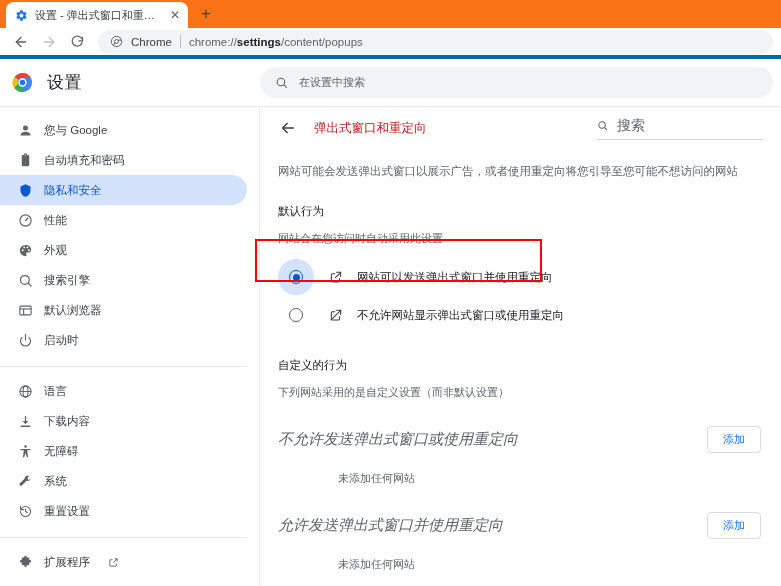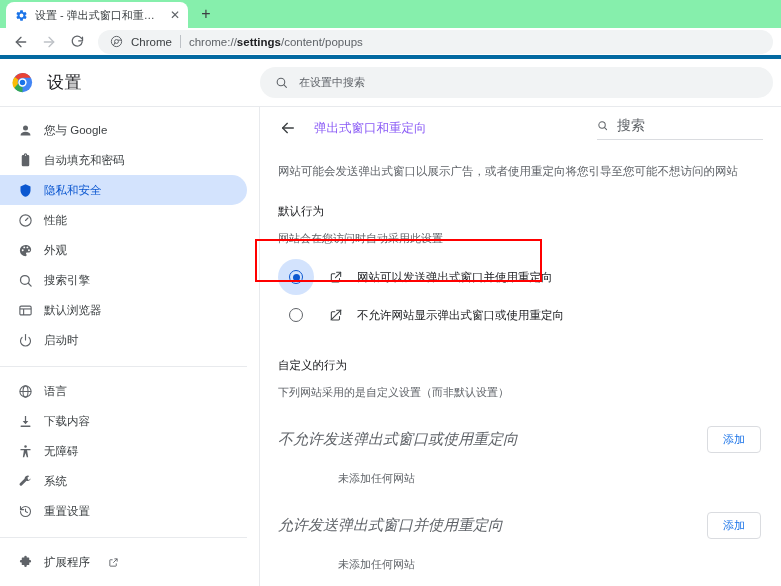--- a/index.html
+++ b/index.html
@@ -7,21 +7,21 @@
     width: 781px; height: 586px;
     font-family: "Liberation Sans", "DejaVu Sans", sans-serif;
     background: #ffffff;
     overflow: hidden;
     color: #202124;
   }
 
   
   #browser-tabstrip {
     height: 28px;
-    background: #86efac;
+    background: #f97316;
     display: flex;
     align-items: flex-end;
     padding-left: 6px;
     position: relative;
   }
   #tab {
     height: 26px;
     width: 182px;
     background: #ffffff;
     border-radius: 8px 8px 0 0;
@@ -221,21 +221,21 @@
     gap: 16px;
   }
   #back-button {
     width: 20px; height: 20px;
     display: flex; align-items: center; justify-content: center;
     color: #3c4043;
     flex: 0 0 20px;
   }
   #subpage-title {
     font-size: 12.5px;
-    color: #8b5cf6;
+    color: #b91c1c;
     flex: 1 1 auto;
   }
   #subpage-search {
     display: flex;
     align-items: center;
     gap: 9px;
     width: 166px;
     border-bottom: 1px solid #dadce0;
     padding-bottom: 4px;
     flex: 0 0 166px;

